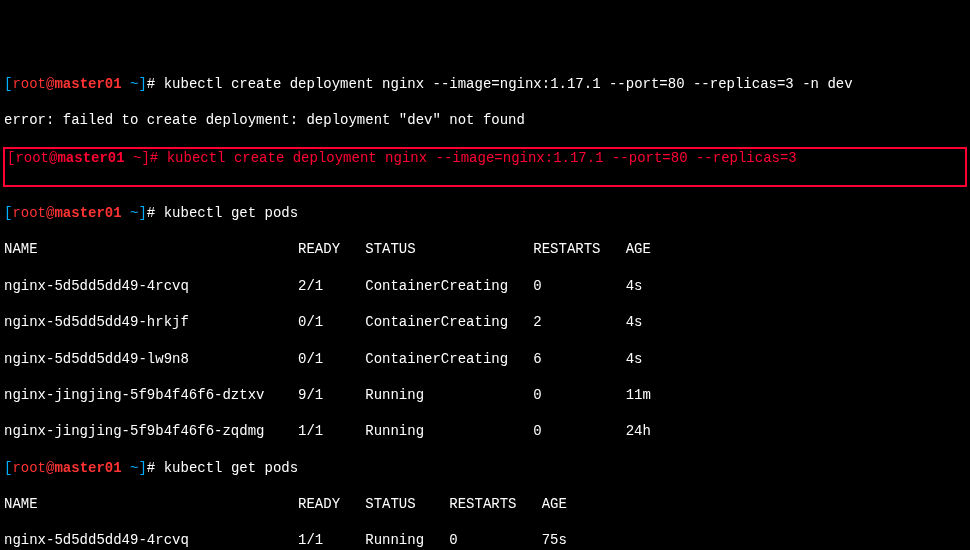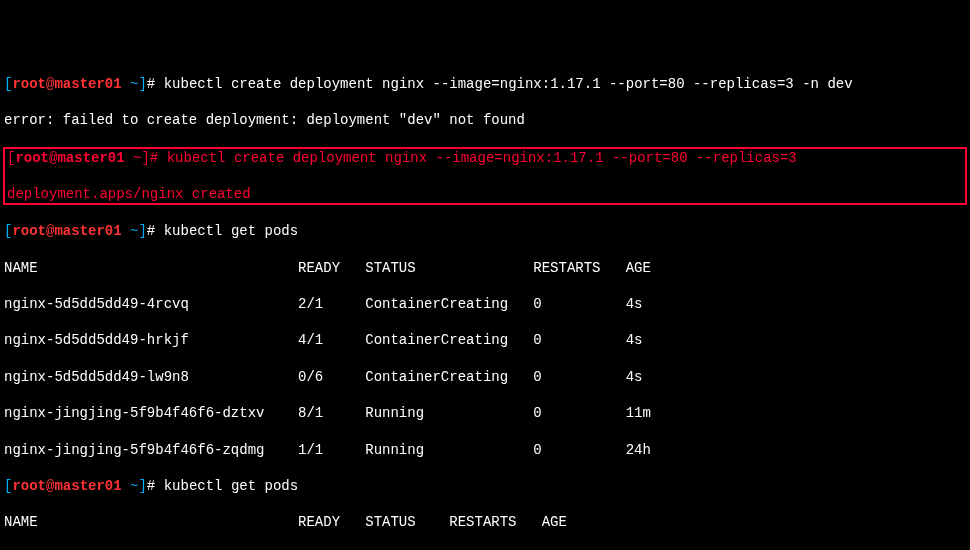--- a/index.html
+++ b/index.html
@@ -14,21 +14,21 @@
       color: #fff;
       line-height: 1.3;
       padding: 2px 4px;
       width: 970px;
       white-space: pre;
     }
     .line {
       display: block;
     }
     .prompt-bracket { color: #00aeff; }
-    .prompt-user { color: #ff3333; font-weight: bold; }
+    .prompt-user { color: #ff3333; }
     .prompt-at { color: #ff3333; }
     .prompt-host { color: #ff3333; font-weight: bold; }
     .prompt-tilde { color: #00aeff; }
     .prompt-hash { color: #fff; }
     .cmd { color: #fff; }
     .highlight-box {
       border: 2px solid #ff0033;
       margin: -1px;
       padding: 0px 2px;
     }
@@ -44,27 +44,27 @@
     .red-line .cmd { color: #ff0033; }
   </style>
 </head>
 <body>
 
 
 
 <span class="line"><span class="prompt-bracket">[</span><span class="prompt-user">root</span><span class="prompt-at">@</span><span class="prompt-host">master01</span><span> </span><span class="prompt-tilde">~</span><span class="prompt-bracket">]</span><span class="prompt-hash"># </span><span class="cmd">kubectl create deployment nginx --image=nginx:1.17.1 --port=80 --replicas=3 -n dev</span></span>
 <span class="line">error: failed to create deployment: deployment "dev" not found</span>
 <div class="highlight-box"><span class="line red-line"><span class="prompt-bracket">[</span><span class="prompt-user">root</span><span class="prompt-at">@</span><span class="prompt-host">master01</span><span> </span><span class="prompt-tilde">~</span><span class="prompt-bracket">]</span><span class="prompt-hash"># </span><span class="cmd">kubectl create deployment nginx --image=nginx:1.17.1 --port=80 --replicas=3</span></span>
-<span class="line red-line">deployment.apps/nginx created</span></div>
+</div>
 <span class="line"><span class="prompt-bracket">[</span><span class="prompt-user">root</span><span class="prompt-at">@</span><span class="prompt-host">master01</span><span> </span><span class="prompt-tilde">~</span><span class="prompt-bracket">]</span><span class="prompt-hash"># </span><span class="cmd">kubectl get pods</span></span>
 <span class="line">NAME                               READY   STATUS              RESTARTS   AGE</span>
 <span class="line">nginx-5d5dd5dd49-4rcvq             2/1     ContainerCreating   0          4s</span>
-<span class="line">nginx-5d5dd5dd49-hrkjf             4/1     ContainerCreating   0          4s</span>
-<span class="line">nginx-5d5dd5dd49-lw9n8             0/6     ContainerCreating   0          4s</span>
-<span class="line">nginx-jingjing-5f9b4f46f6-dztxv    8/1     Running             0          11m</span>
+<span class="line">nginx-5d5dd5dd49-hrkjf             0/1     ContainerCreating   2          4s</span>
+<span class="line">nginx-5d5dd5dd49-lw9n8             0/1     ContainerCreating   6          4s</span>
+<span class="line">nginx-jingjing-5f9b4f46f6-dztxv    9/1     Running             0          11m</span>
 <span class="line">nginx-jingjing-5f9b4f46f6-zqdmg    1/1     Running             0          24h</span>
 <span class="line"><span class="prompt-bracket">[</span><span class="prompt-user">root</span><span class="prompt-at">@</span><span class="prompt-host">master01</span><span> </span><span class="prompt-tilde">~</span><span class="prompt-bracket">]</span><span class="prompt-hash"># </span><span class="cmd">kubectl get pods</span></span>
 <span class="line">NAME                               READY   STATUS    RESTARTS   AGE</span>
 <span class="line">nginx-5d5dd5dd49-4rcvq             1/1     Running   0          75s</span>
 
 
 
 
 
 

